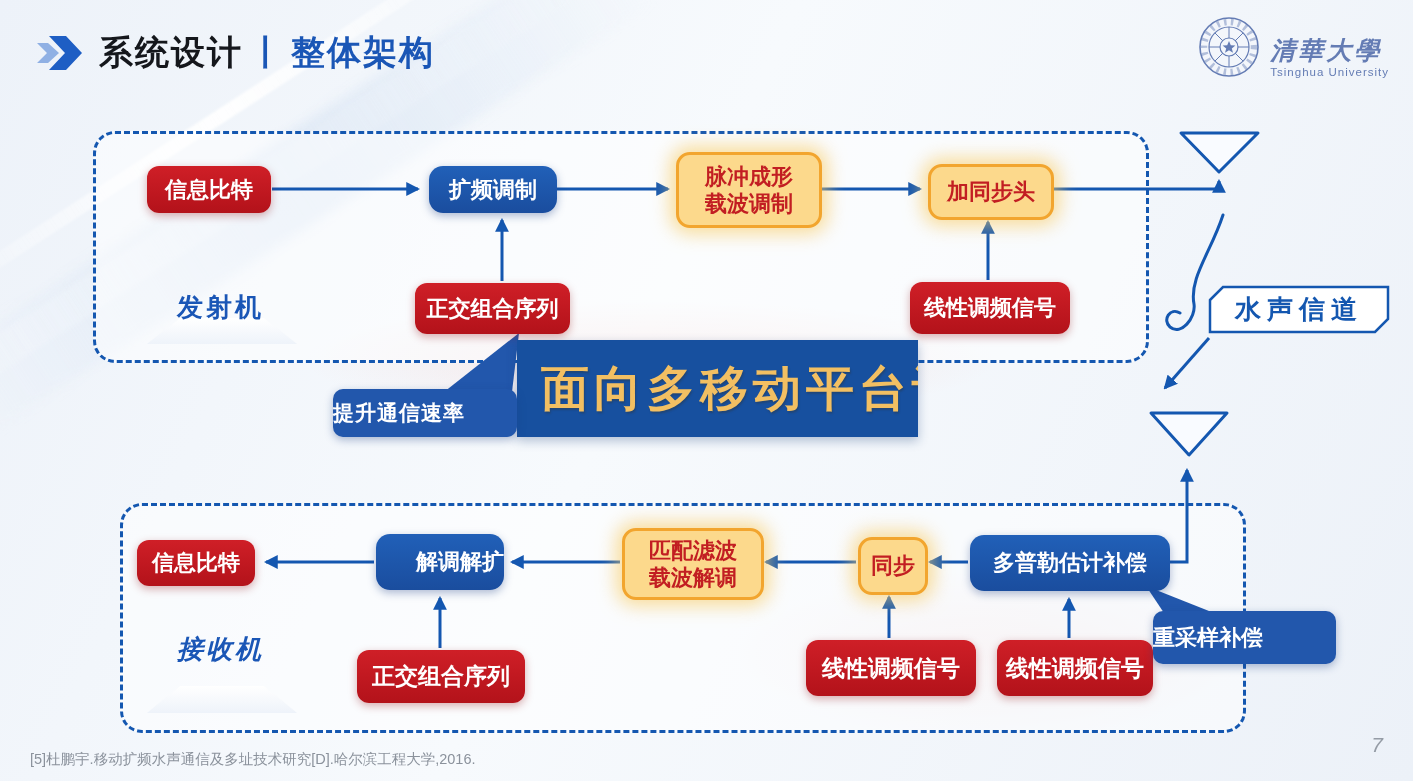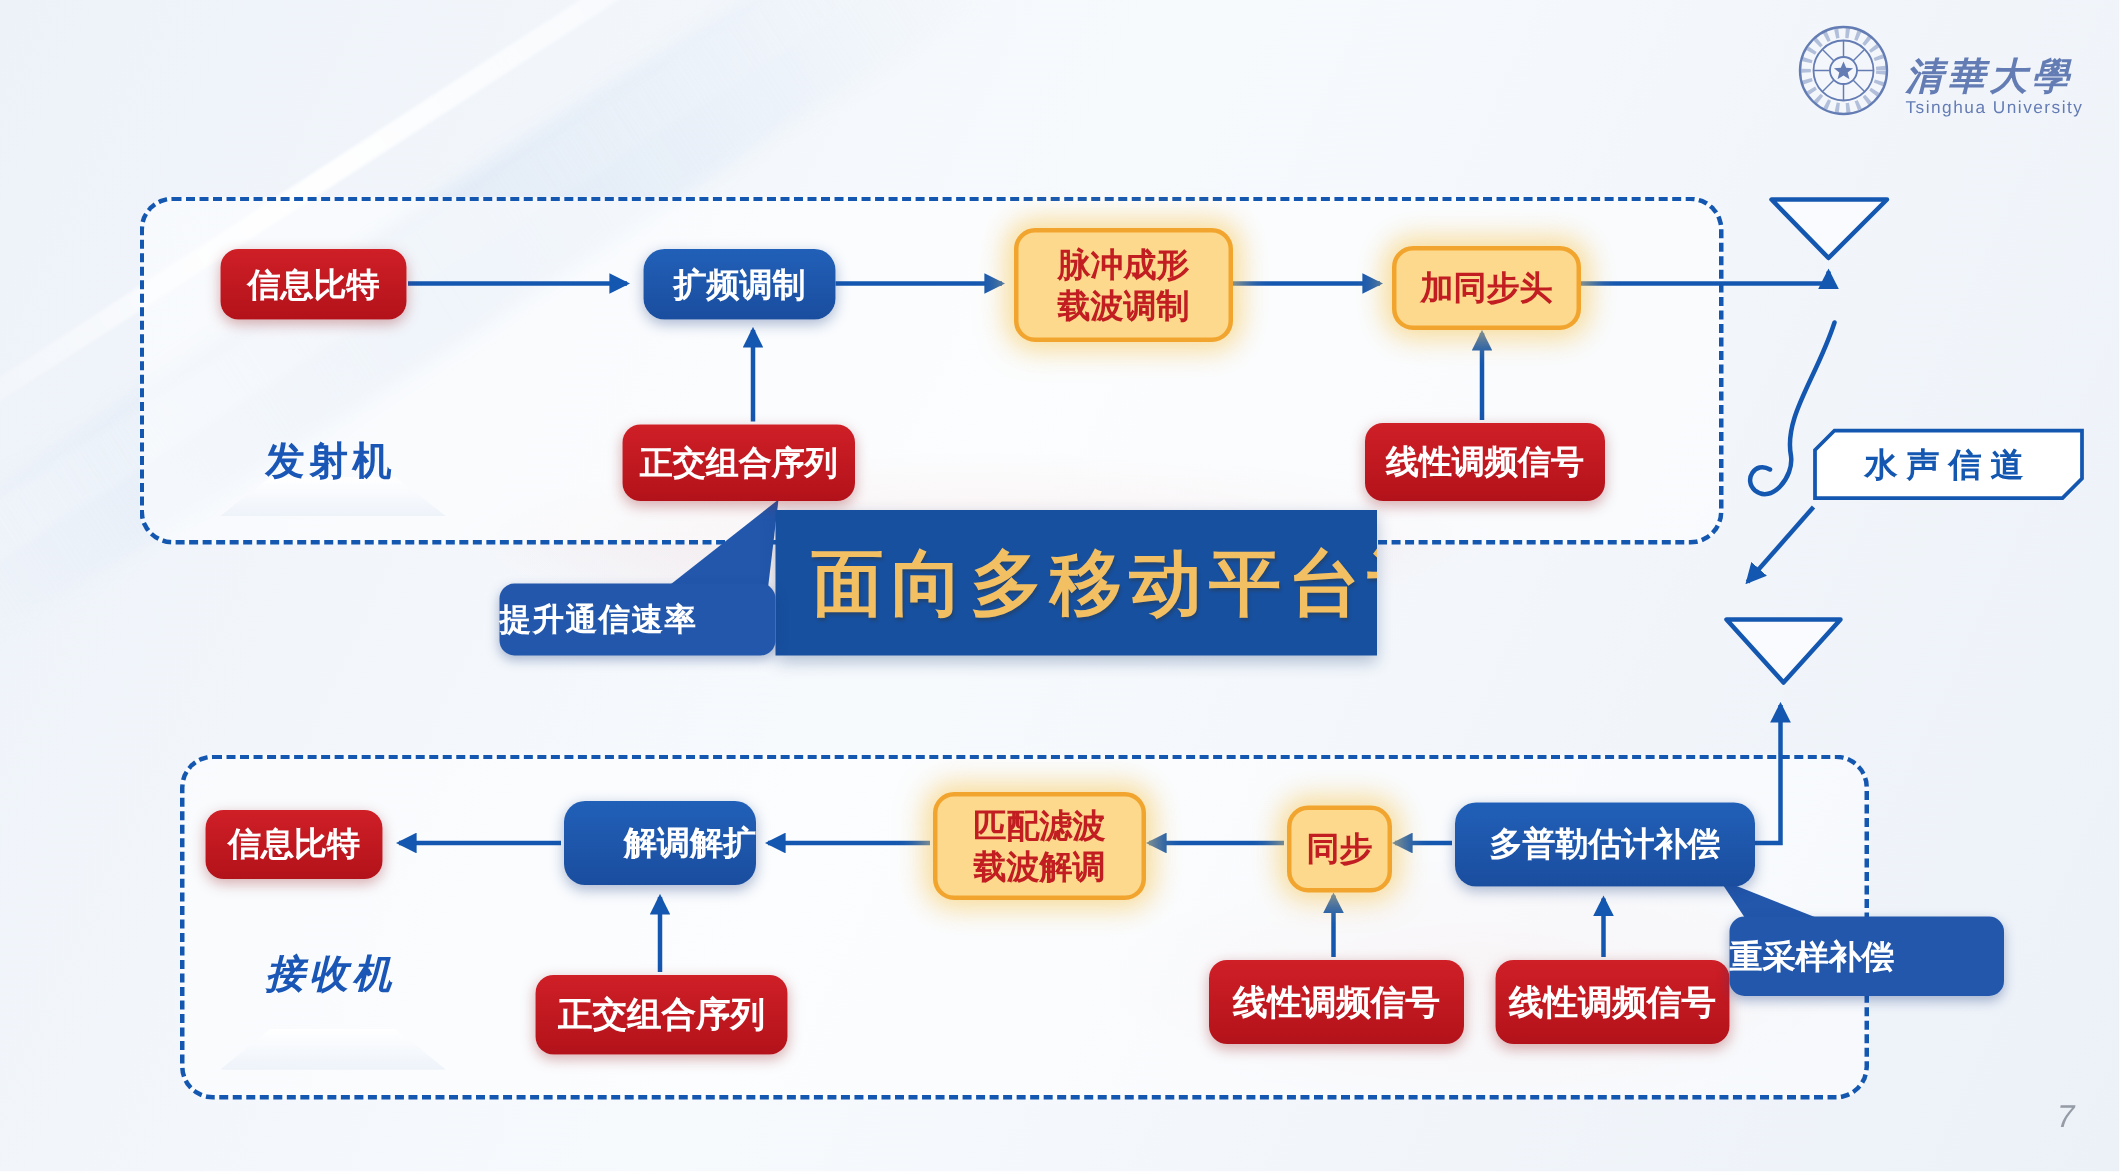--- a/index.html
+++ b/index.html
@@ -28,21 +28,21 @@
     color:#fff;border-radius:14px;box-shadow:0 3px 9px rgba(25,60,130,.35);font-size:22px;}
   .yellow{background:#fcd98c;border:3px solid #f2a52e;color:#c21e22;border-radius:14px;
     box-shadow:0 0 18px 6px rgba(248,205,105,.65);font-size:22px;}
   .fs24{font-size:23px;}
   
   .trap{position:absolute;background:linear-gradient(#ffffff,#eef3fa);
     clip-path:polygon(22% 0,78% 0,100% 100%,0 100%);filter:drop-shadow(0 2px 2px rgba(120,150,190,.5));}
   .machine-label{position:absolute;color:#1a56b6;font-size:26px;font-weight:700;letter-spacing:3px;}
   
   #channel-label{position:absolute;left:1210px;top:287px;width:178px;height:45px;display:flex;
-    align-items:center;justify-content:center;color:#1457b0;font-size:22px;font-weight:800;letter-spacing:6px;}
+    align-items:center;justify-content:center;color:#1457b0;font-size:26px;font-weight:800;letter-spacing:6px;}
   
   #banner{position:absolute;left:517px;top:340px;width:401px;height:97px;background:#17509f;
     overflow:hidden;white-space:nowrap;display:flex;align-items:center;
     box-shadow:0 4px 10px rgba(20,60,120,.3);}
   #banner .btext{font-size:48px;font-weight:900;color:#f2bf62;letter-spacing:5px;padding-left:24px;
     text-shadow:1px 2px 2px rgba(60,40,0,.25);}
   
   .callout{position:absolute;background:#2257ac;color:#fff;font-weight:700;border-radius:10px;
     display:flex;align-items:center;justify-content:flex-start;box-shadow:0 3px 8px rgba(25,60,130,.35);}
   
@@ -54,20 +54,27 @@
 <body>
 
 <div id="slide">
 
   <div class="streak" style="left:-140px;top:90px;width:780px;height:14px;transform:rotate(-33deg);background:linear-gradient(90deg,transparent,rgba(255,255,255,.95) 45%,transparent);filter:blur(1px);"></div>
   <div class="streak" style="left:-180px;top:180px;width:840px;height:34px;transform:rotate(-33deg);background:linear-gradient(90deg,transparent,rgba(255,255,255,.8) 50%,transparent);opacity:.8;filter:blur(2px);"></div>
   <div class="streak" style="left:-120px;top:140px;width:820px;height:90px;transform:rotate(-33deg);background:linear-gradient(90deg,transparent,rgba(208,223,241,.55) 50%,transparent);filter:blur(6px);"></div>
   <div class="streak" style="left:300px;top:300px;width:700px;height:120px;background:radial-gradient(ellipse,rgba(240,150,140,.20),transparent 70%);"></div>
   <div class="streak" style="left:730px;top:570px;width:520px;height:170px;background:radial-gradient(ellipse,rgba(240,150,140,.13),transparent 70%);"></div>
 
+  <div id="header">
+    <svg width="46" height="40" viewBox="0 0 46 40">
+      <polygon points="0,10 11,10 22,20 11,30 0,30 10,20" fill="#8fb0e4"></polygon>
+      <polygon points="12,3 29,3 45,20 29,37 12,37 28,20" fill="#1e5ec4"></polygon>
+    </svg>
+    <div id="title"><span>系统设计</span><span class="divider">丨</span><span class="blue">整体架构</span></div>
+  </div>
 
   <div id="logo">
     <svg width="62" height="62" viewBox="0 0 62 62">
       <circle cx="31" cy="31" r="29" fill="#f3f6fb" stroke="#647cb4" stroke-width="1.6"></circle>
       <circle cx="31" cy="31" r="25" fill="none" stroke="#647cb4" stroke-width="6.5" stroke-dasharray="2.5 4.5" opacity=".45"></circle>
       <circle cx="31" cy="31" r="20" fill="none" stroke="#647cb4" stroke-width="1.2"></circle>
       <g stroke="#647cb4" stroke-width="1">
         <line x1="31" y1="11" x2="31" y2="51"></line>
           <line x1="11" y1="31" x2="51" y2="31"></line>
         <line x1="17" y1="17" x2="45" y2="45"></line>
@@ -180,15 +187,16 @@
     </div>
   <div class="box red fs24" style="left:997px;top:640px;width:156px;height:56px;">
       <span>线性调频信号</span>
     </div>
   <div class="callout" style="left:1153px;top:611px;width:183px;height:53px;font-size:22px;font-weight:700;">
     <span>重采样补偿</span>
   </div>
   <div class="trap" style="left:147px;top:686px;width:150px;height:27px;"></div>
   <div class="machine-label" style="left:177px;top:632px;font-style:italic;">接收机</div>
 
+  <div id="citation">[5]杜鹏宇.移动扩频水声通信及多址技术研究[D].哈尔滨工程大学,2016.</div>
   <div id="page-number">7</div>
 
 </div>
 
 </body></html>

